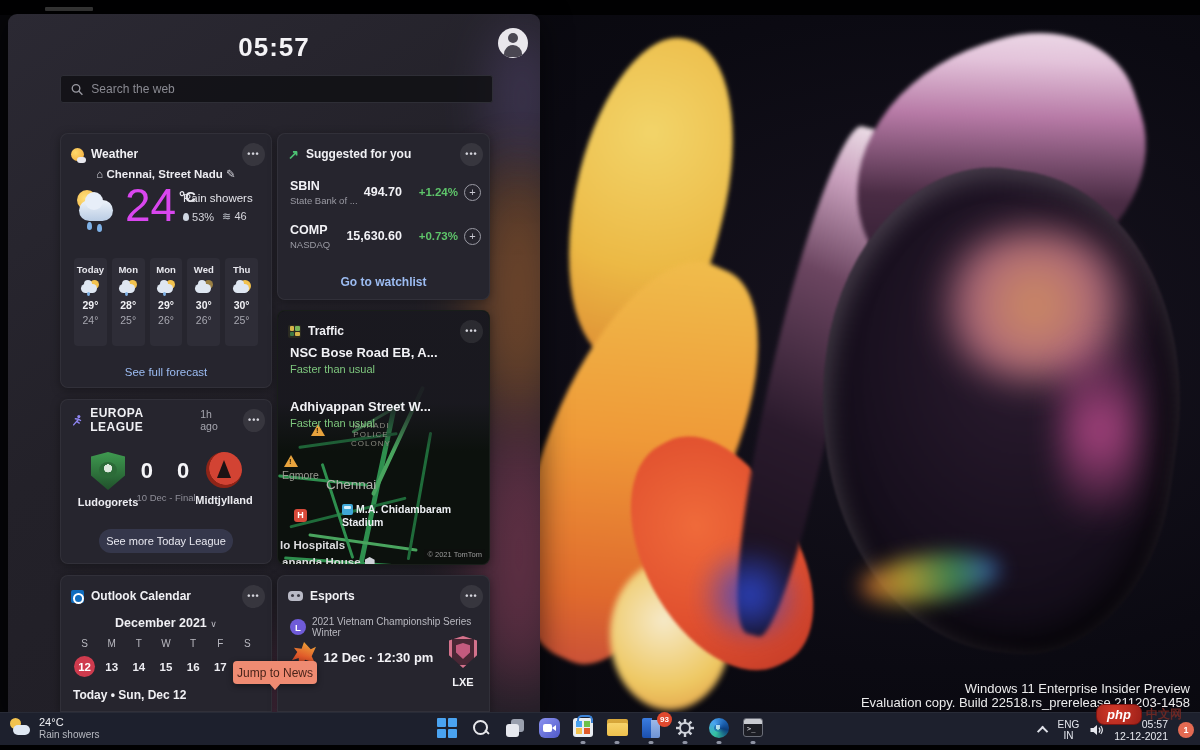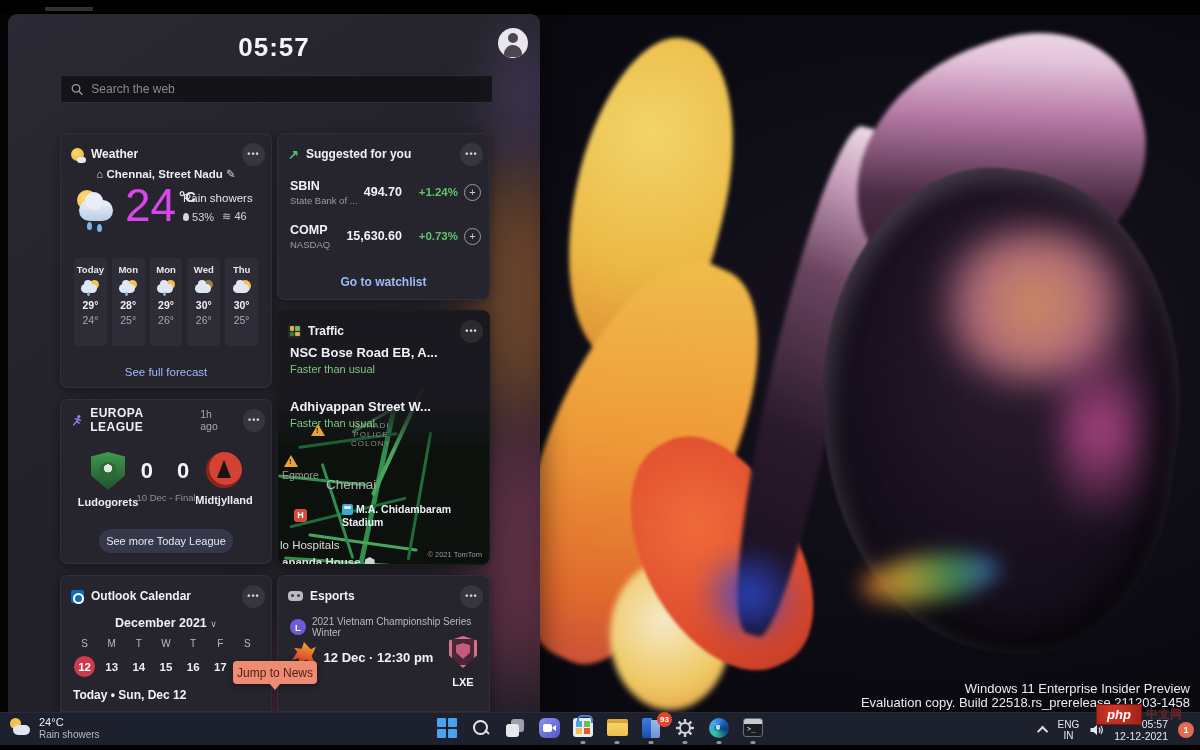--- a/index.html
+++ b/index.html
@@ -180,21 +180,21 @@
   .tl1{background:#d7b44a;} .tl2{background:#79b45a;} .tl3{background:#3e7a46;} .tl4{background:#d7b44a;}
   .tr-item-road { position:absolute; left:12px; right:8px; font-size:13px; font-weight:bold; color:#f2f2f6; z-index:4; }
   .tr-item-status { position:absolute; left:12px; font-size:11px; color:#7ec77e; z-index:4; }
   .maplabel { position:absolute; z-index:3; }
   .ml-colony { left:64px; top:110px; width:58px; font-size:8px; letter-spacing:1px; color:#8a8a80; text-align:center; }
   .ml-egmore { left:4px; top:158px; font-size:10.5px; color:#9a9a92; }
   .ml-chennai { left:48px; top:166px; font-size:13.5px; color:#b2b2ae; }
   .ml-stadium { left:64px; top:192px; width:126px; font-size:10.5px; font-weight:bold; color:#eceef2; line-height:13px; }
   .bus-ico { display:inline-block; width:11px; height:11px; border-radius:2px; background:#3fa7d6; vertical-align:-2px; margin-right:3px; position:relative; }
   .bus-ico::after { content:""; position:absolute; left:2px; top:2px; right:2px; height:3px; background:#d8eefa; border-radius:1px; }
-  .ml-hosp { left:2px; top:228px; font-size:11.5px; font-weight:normal; color:#dcdcde; }
+  .ml-hosp { left:2px; top:228px; font-size:11.5px; font-weight:bold; color:#dcdcde; }
   .ml-ananda { left:4px; top:245px; font-size:11.5px; font-weight:bold; color:#dcdcde; }
   .bank-ico { display:inline-block; width:10px; height:9px; background:#cfd2d8; margin-left:4px;
     clip-path:polygon(50% 0,100% 30%,100% 100%,0 100%,0 30%); }
   .h-ico { position:absolute; left:16px; top:198px; width:13px; height:13px; border-radius:3px; background:#d84a3a;
     color:#fff; font-size:9px; font-weight:bold; text-align:center; line-height:13px; z-index:3; }
   .warn { position:absolute; width:0; height:0; border-left:7px solid transparent; border-right:7px solid transparent;
     border-bottom:12px solid #e8a33d; z-index:3; }
   .warn::after { content:"!"; position:absolute; left:-2px; top:2px; font-size:8px; font-weight:bold; color:#3a2a10; }
   .warn.w1 { left:33px; top:113px; } .warn.w2 { left:6px; top:144px; }
   .map-attrib { position:absolute; right:4px; bottom:4px; font-size:7.5px; color:#9a9a9a;
@@ -303,21 +303,21 @@
   .tb-tray { position:absolute; right:6px; top:0; height:33px; display:flex; align-items:center; gap:10px; }
   .chev-up { width:8px; height:8px; border-left:2px solid #dfe1e8; border-top:2px solid #dfe1e8;
     transform:rotate(45deg) translateY(2px); cursor:pointer; }
   .tray-lang { text-align:center; font-size:10px; line-height:11px; color:#e6e8ef; cursor:pointer; }
   .tray-clock { text-align:right; font-size:10.5px; line-height:12px; color:#e6e8ef; cursor:pointer; }
   .notif-badge { width:16px; height:16px; border-radius:50%; background:#e46a52; color:#fff;
     font-size:9px; font-weight:bold; display:flex; align-items:center; justify-content:center; cursor:pointer; }
 
   
   .php-badge { position:absolute; left:1096px; top:704px; z-index:8; display:flex; align-items:center; gap:4px; }
-  .php-oval { width:46px; height:21px; border-radius:0; background:radial-gradient(circle at 40% 35%, #d43a2a, #9c1f18);
+  .php-oval { width:46px; height:21px; border-radius:8px; background:radial-gradient(circle at 40% 35%, #d43a2a, #9c1f18);
     border:1px solid #7a1512; color:#fff; font-size:13px; font-weight:bold; font-style:italic;
     display:flex; align-items:center; justify-content:center; }
   .php-cn { font-size:12px; font-weight:bold; color:#7c2a24; opacity:.8; }
 </style>
 </head>
 <body>
 
 <div class="screen">
 
   <div class="wallpaper">

